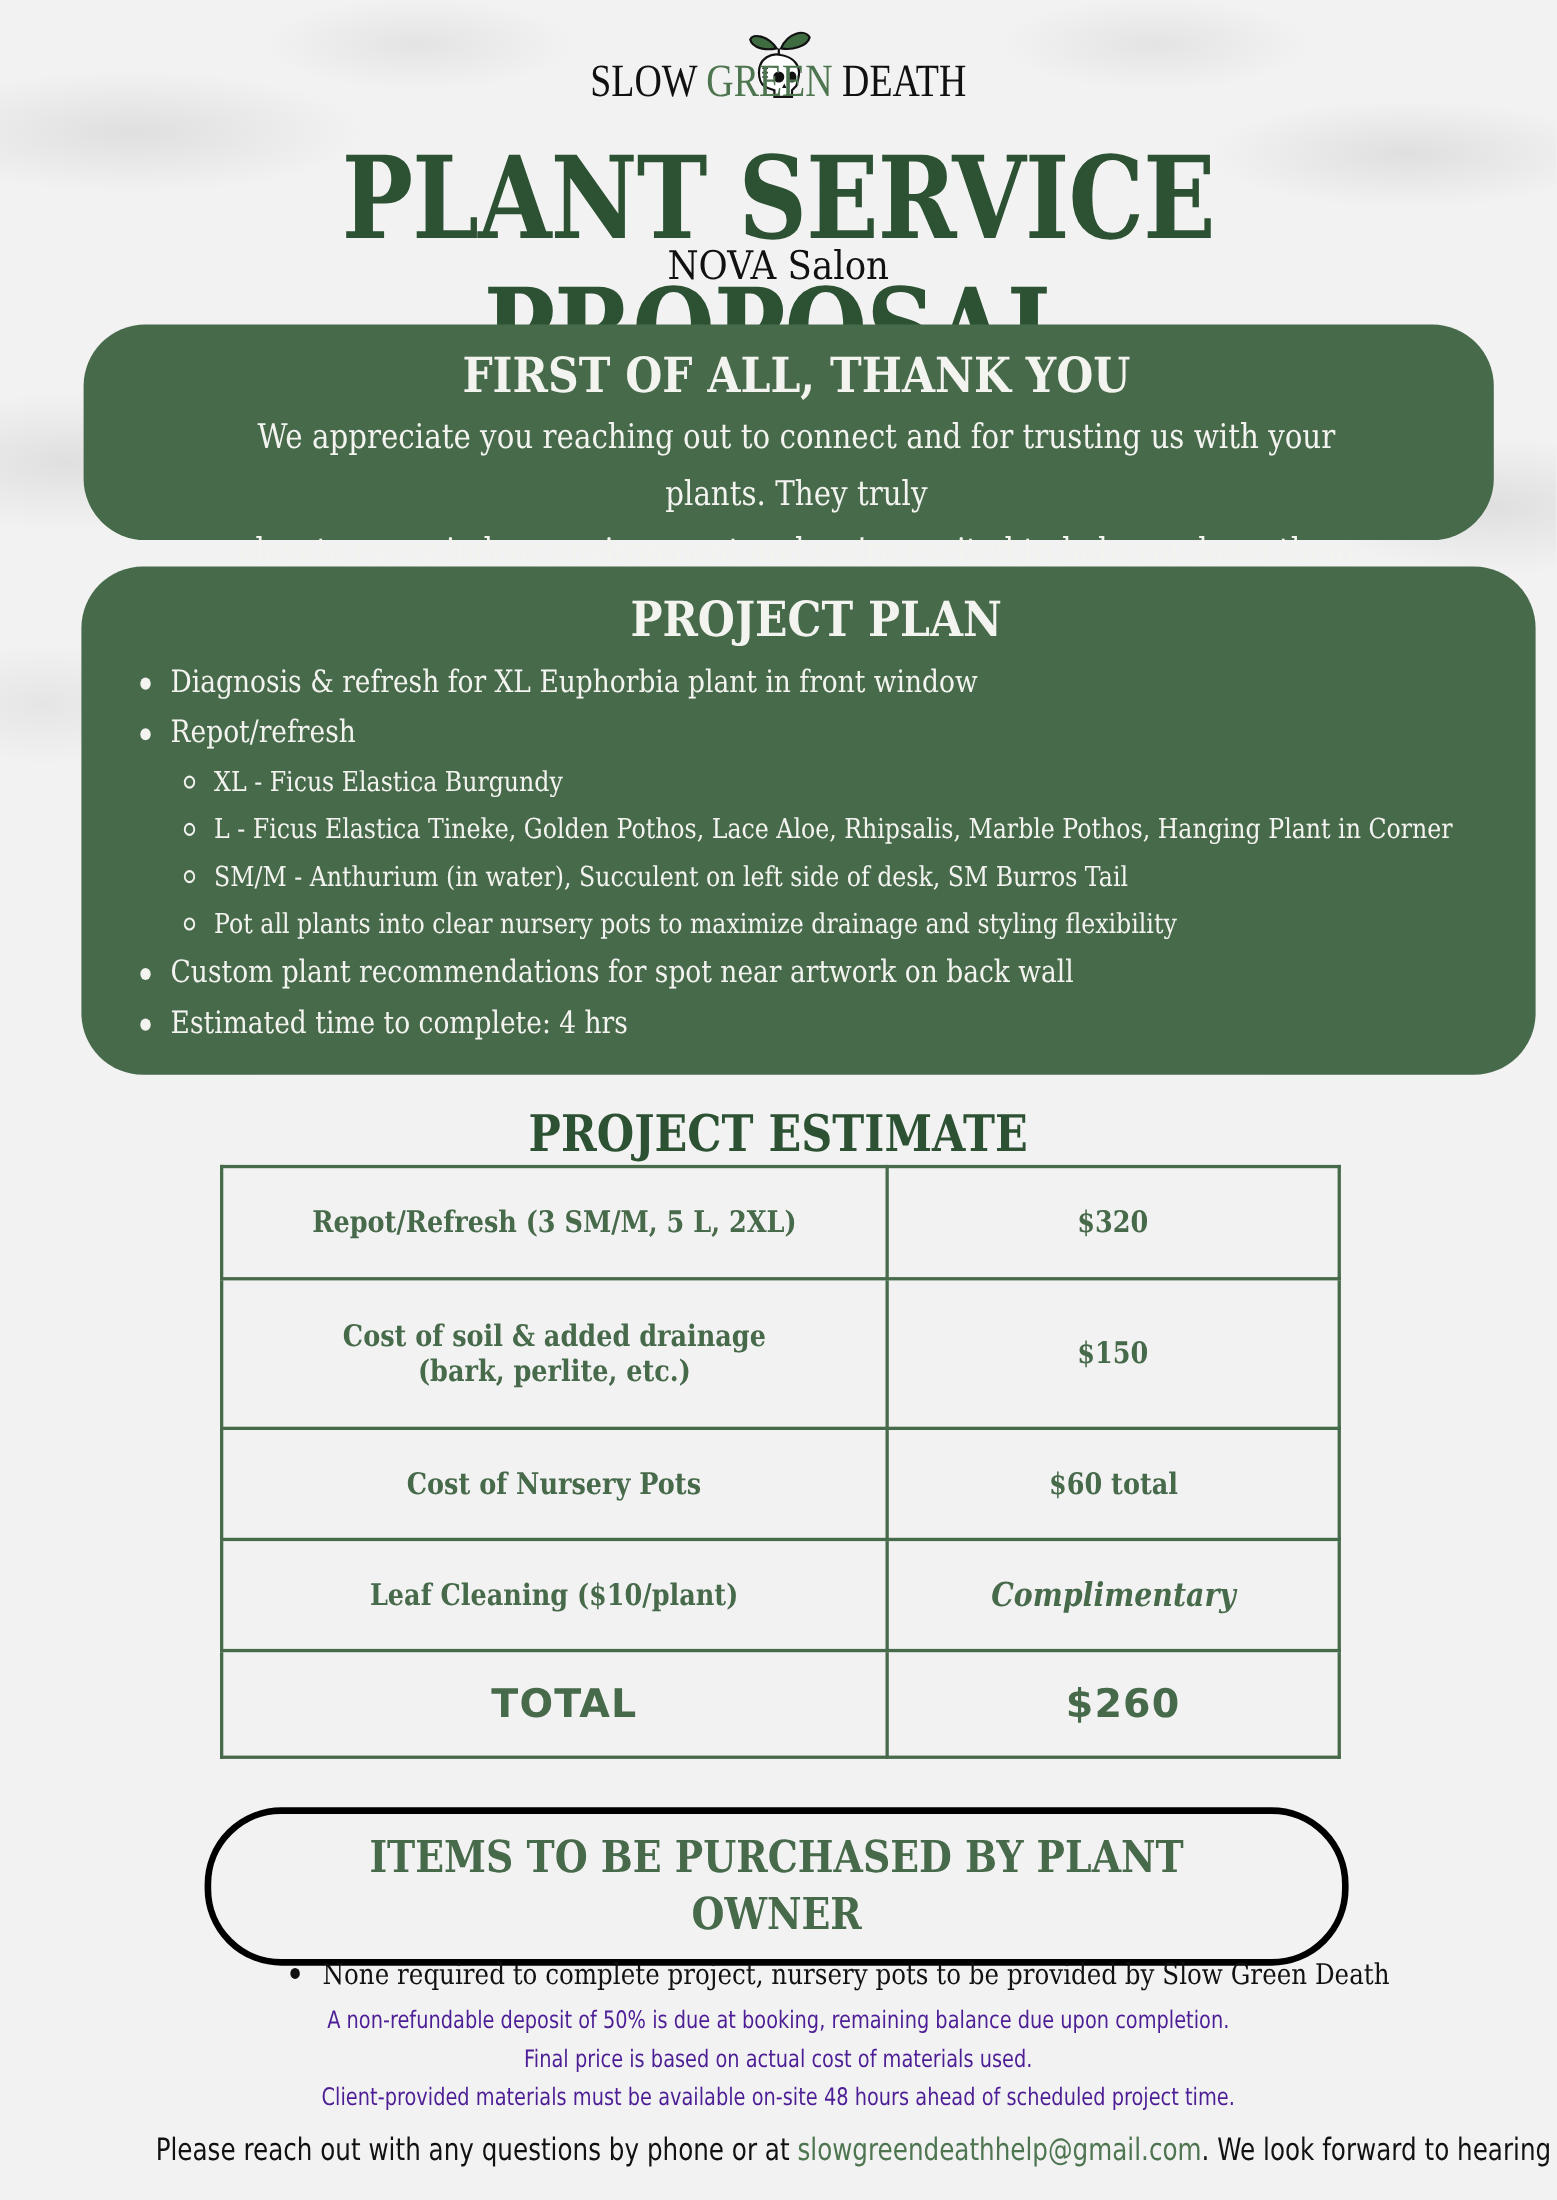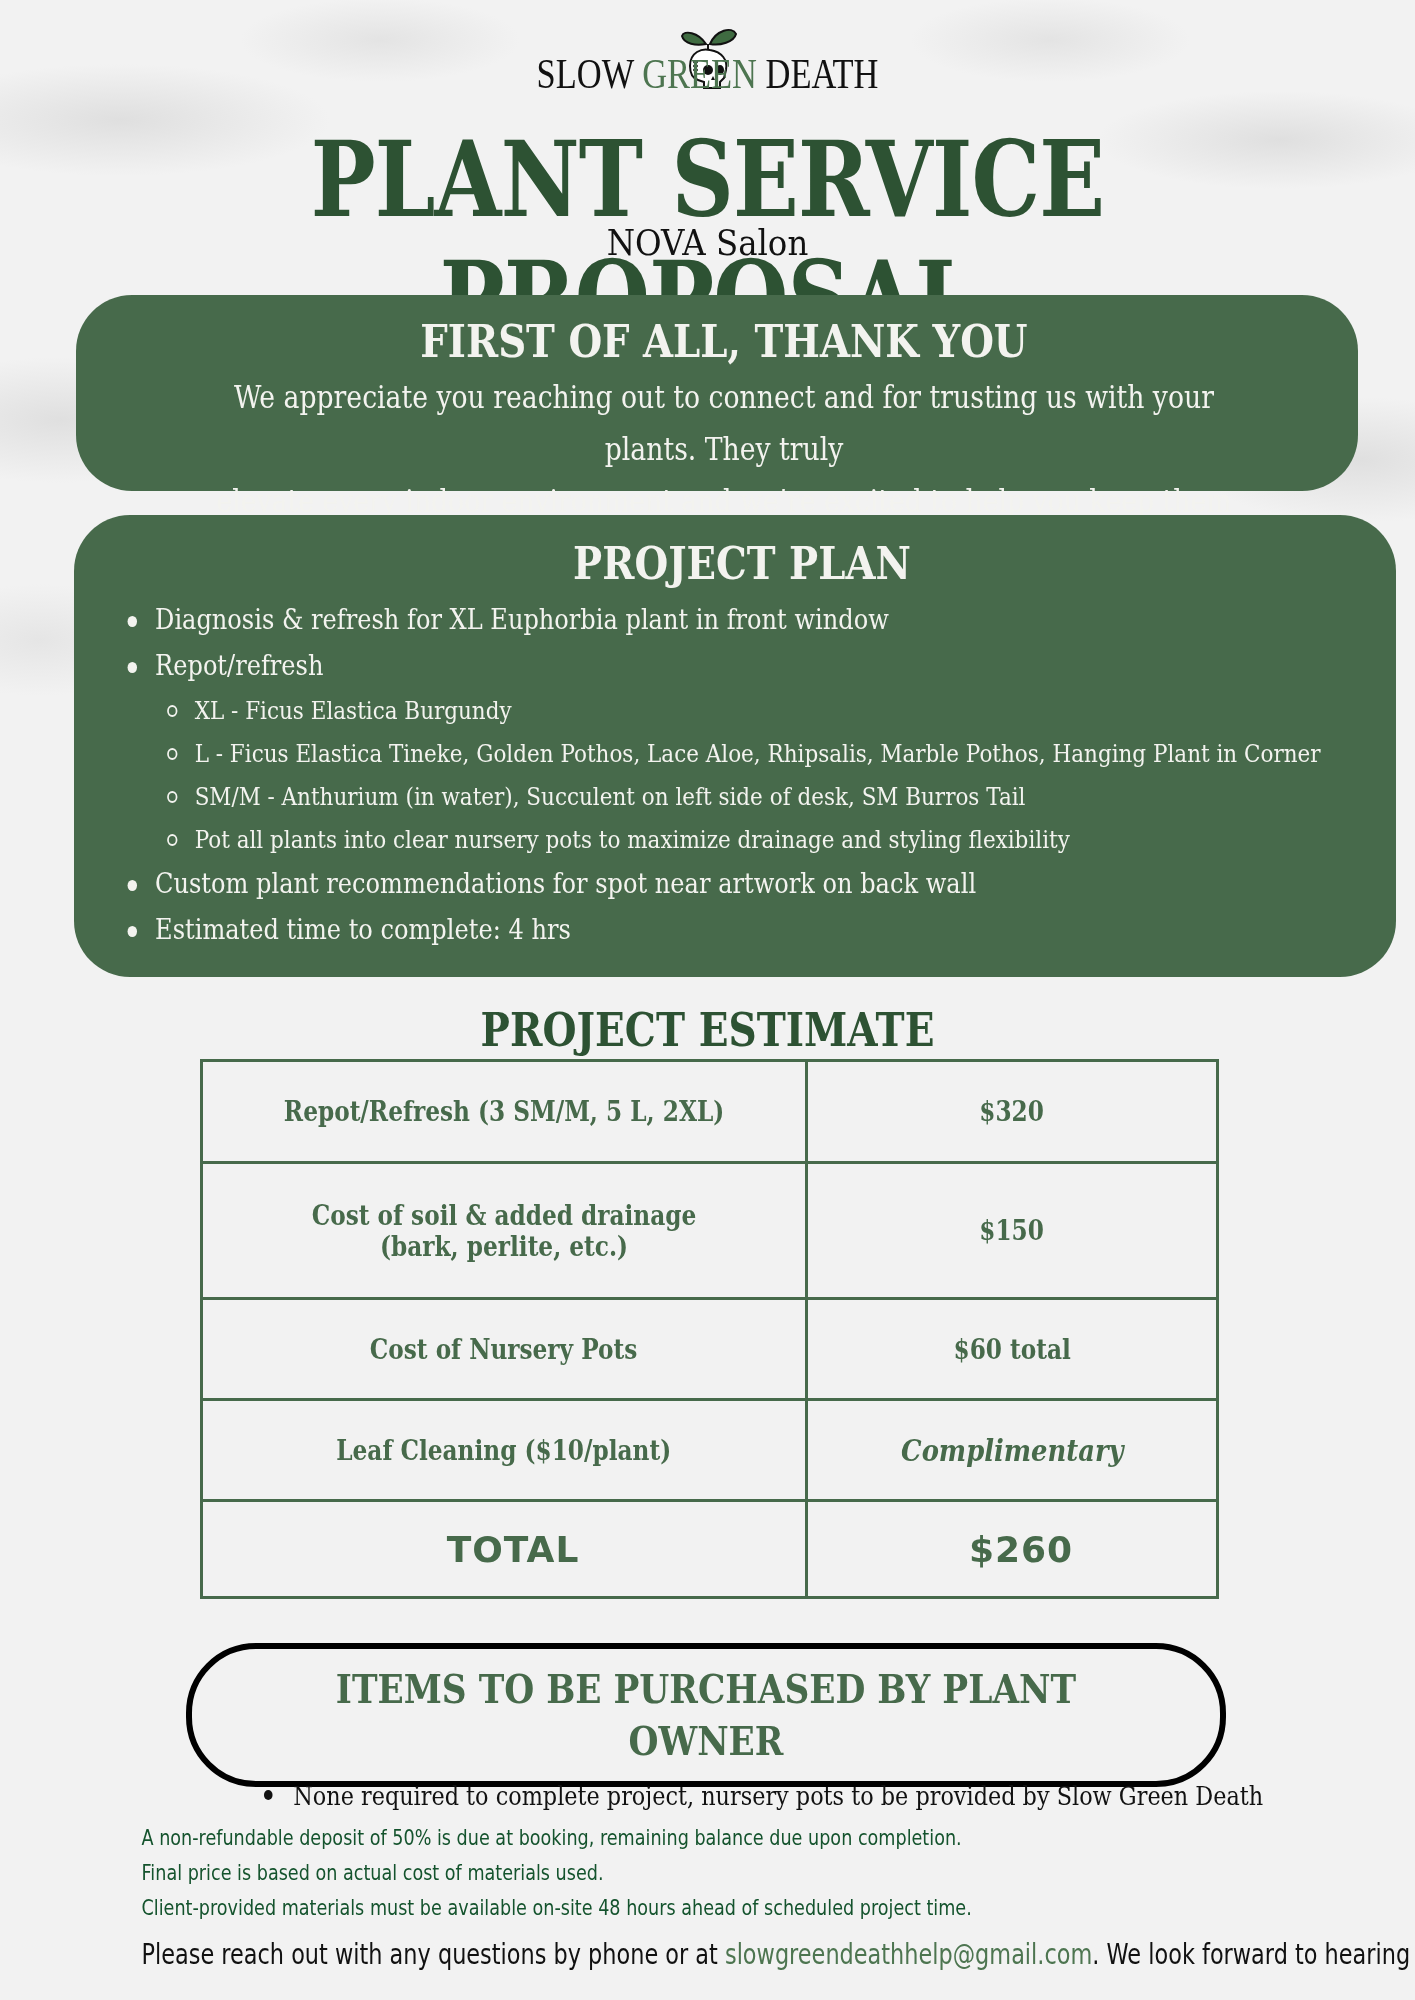--- a/index.html
+++ b/index.html
@@ -97,22 +97,22 @@
   .owner h2 {
     margin:0; padding-top:14px; text-align:center; font-family:"DejaVu Serif", serif; font-weight:bold;
     font-size:40px; color:#476a4b; transform:scaleX(0.86); line-height:52px;
   }
   .owner .item {
     position:relative; text-align:center; font-family:"DejaVu Serif", serif; font-size:26px; color:#111;
     line-height:46px; transform:scaleX(0.86); margin-top:6px; white-space:nowrap;
   }
   .owner .item .dot { display:inline-block; width:10px; height:10px; border-radius:50%; background:#111; margin-right:24px; vertical-align:middle; position:relative; top:-3px; }
   .terms {
-    position:absolute; left:0; top:1820px; width:1415px; 
-    font-family:"DejaVu Sans", sans-serif; font-size:22px; color:#14532d; line-height:35px;
+    position:absolute; left:0; top:1820px; width:1415px; text-align:center;
+    font-family:"DejaVu Sans", sans-serif; font-size:22px; color:#4c1d95; line-height:35px;
   }
   .terms div { transform:scaleX(0.8); }
   .contact {
     position:absolute; left:0; top:1938px; width:1415px; text-align:center;
     font-family:"DejaVu Sans", sans-serif; font-size:28px; color:#111; white-space:nowrap;
   }
   .contact > div { transform:scaleX(0.8); }
   .contact a { color:#4d7550; text-decoration:none; }
 </style>
 </head>

